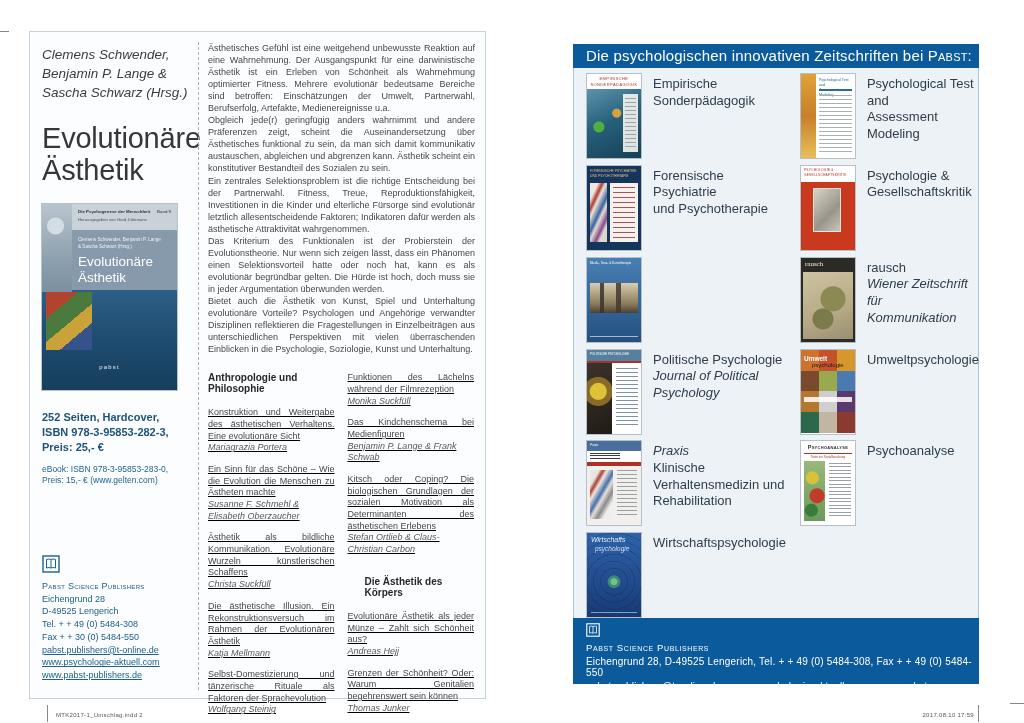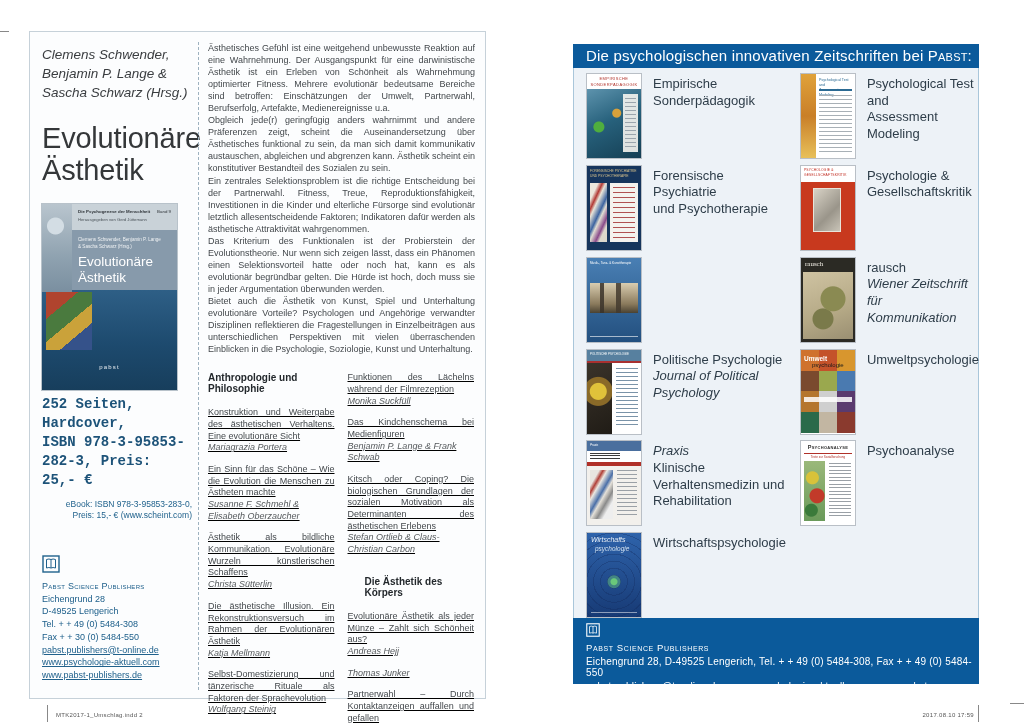--- a/index.html
+++ b/index.html
@@ -39,22 +39,22 @@
     linear-gradient(#b9c5ce,#8fa2b0 60%,#7a8fa0);}
   .bc-paint{left:4px;top:88px;width:46px;height:58px;
     background:linear-gradient(140deg,#b0442e 0 28%,#4a7a3e 28% 52%,#caa23a 52% 72%,#35528a 72%);}
   .bc-series{left:36px;top:5px;width:95px;font-size:4.4px;font-weight:bold;color:#2e3338;}
   .bc-band{position:absolute;right:2px;top:0;font-weight:normal;}
   .bc-editor{left:36px;top:13px;width:95px;font-size:4.2px;color:#4a5258;}
   .bc-auth{left:36px;top:33px;right:4px;color:#eef1f3;font-size:4.6px;line-height:1.5;}
   .bc-title{left:36px;top:50px;color:#fff;font-size:13.5px;line-height:1.15;}
   .bc-pabst{left:0;right:0;top:160px;text-align:center;color:#e8edf2;font-size:6px;letter-spacing:1.2px;}
 
-  .lp-print{margin-top:5px;font-size:14px;line-height:1.35;font-weight:bold;color:#1d5379;font-family:Liberation Mono, monospace;}
-  .lp-ebook{margin-top:9px;font-size:8.5px;line-height:1.35;color:#23648e;text-align:right;}
+  .lp-print{margin-top:20px;font-size:11px;line-height:1.35;font-weight:bold;color:#1d5379;}
+  .lp-ebook{margin-top:9px;font-size:8.5px;line-height:1.35;color:#23648e;}
 
   .lp-pub{position:absolute;left:0;bottom:4px;font-size:9px;line-height:1.42;color:#20618c;}
   .lp-pub .logo{margin-bottom:3px;}
   .lp-pub a{color:#20618c;text-decoration:underline;display:block;cursor:pointer;}
   .pubname{font-variant:small-caps;letter-spacing:.3px;}
 
   .lp-desc p{margin:0;font-size:9px;line-height:1.34;text-align:justify;color:#43484c;}
   .lp-toc{display:flex;gap:13px;margin-top:17px;}
   .toc-col{width:calc(50% - 7px);}
   .th{font-size:10px;font-weight:bold;color:#23282c;margin:0 0 13px 0;}
@@ -233,21 +233,21 @@
         </div>
         <div class="bc-pabst">pabst</div>
       </div>
 
       <div class="lp-print">
         <div>252 Seiten, Hardcover,</div>
         <div>ISBN 978-3-95853-282-3, Preis: 25,- €</div>
       </div>
       <div class="lp-ebook">
         <div>eBook: ISBN 978-3-95853-283-0,</div>
-        <div>Preis: 15,- € (www.scheint.com)</div>
+        <div>Preis: 15,- € (www.gelten.com)</div>
       </div>
 
       <div class="lp-pub">
         <div class="logo">
           <svg width="18" height="18" viewBox="0 0 18 18">
               <rect x="1" y="1" width="16" height="16" fill="none" stroke="#20618c" stroke-width="1.4"></rect>
               <path d="M4.5 4.5 Q7 3.5 9 4.5 Q11 3.5 13.5 4.5 L13.5 13 Q11 12 9 13 Q7 12 4.5 13 Z M9 4.5 L9 13" fill="none" stroke="#20618c" stroke-width="1"></path>
             </svg>
         </div>
         <div class="pubname">Pabst Science Publishers</div>
@@ -278,21 +278,21 @@
           <div class="ti">
             <p class="tt">Konstruktion und Weitergabe des ästhetischen Verhaltens. Eine evolutionäre Sicht</p>
             <p class="ta">Mariagrazia Portera</p>
           </div>
           <div class="ti">
             <p class="tt">Ein Sinn für das Schöne – Wie die Evolution die Menschen zu Ästheten machte</p>
             <p class="ta">Susanne F. Schmehl &amp; Elisabeth Oberzaucher</p>
           </div>
           <div class="ti">
             <p class="tt">Ästhetik als bildliche Kommunikation. Evolutionäre Wurzeln künstlerischen Schaffens</p>
-            <p class="ta">Christa Sütterlin</p>
+            <p class="ta">Christa Suckfüll</p>
           </div>
           <div class="ti">
             <p class="tt">Die ästhetische Illusion. Ein Rekonstruktionsversuch im Rahmen der Evolutionären Ästhetik</p>
             <p class="ta">Katja Mellmann</p>
           </div>
           <div class="ti">
             <p class="tt">Selbst-Domestizierung und tänzerische Rituale als Faktoren der Sprachevolution</p>
             <p class="ta">Wolfgang Steinig</p>
           </div>
 
@@ -310,20 +310,21 @@
           <div class="ti">
             <p class="tt">Kitsch oder Coping? Die biologischen Grundlagen der sozialen Motivation als Determinanten des ästhetischen Erlebens</p>
             <p class="ta">Stefan Ortlieb &amp; Claus-Christian Carbon</p>
           </div>
           <h4 class="th spaced">Die Ästhetik des Körpers</h4>
           <div class="ti">
             <p class="tt">Evolutionäre Ästhetik als jeder Münze – Zahlt sich Schönheit aus?</p>
             <p class="ta">Andreas Hejj</p>
           </div>
           <div class="ti">
+            <p class="tt">Grenzen der Schönheit? Oder: Warum Genitalien begehrenswert sein können</p>
             <p class="ta">Thomas Junker</p>
           </div>
           <div class="ti">
             <p class="tt">Partnerwahl – Durch Kontaktanzeigen auffallen und gefallen</p>
 
           </div>
 
         </div>
       </div>
     </div>

